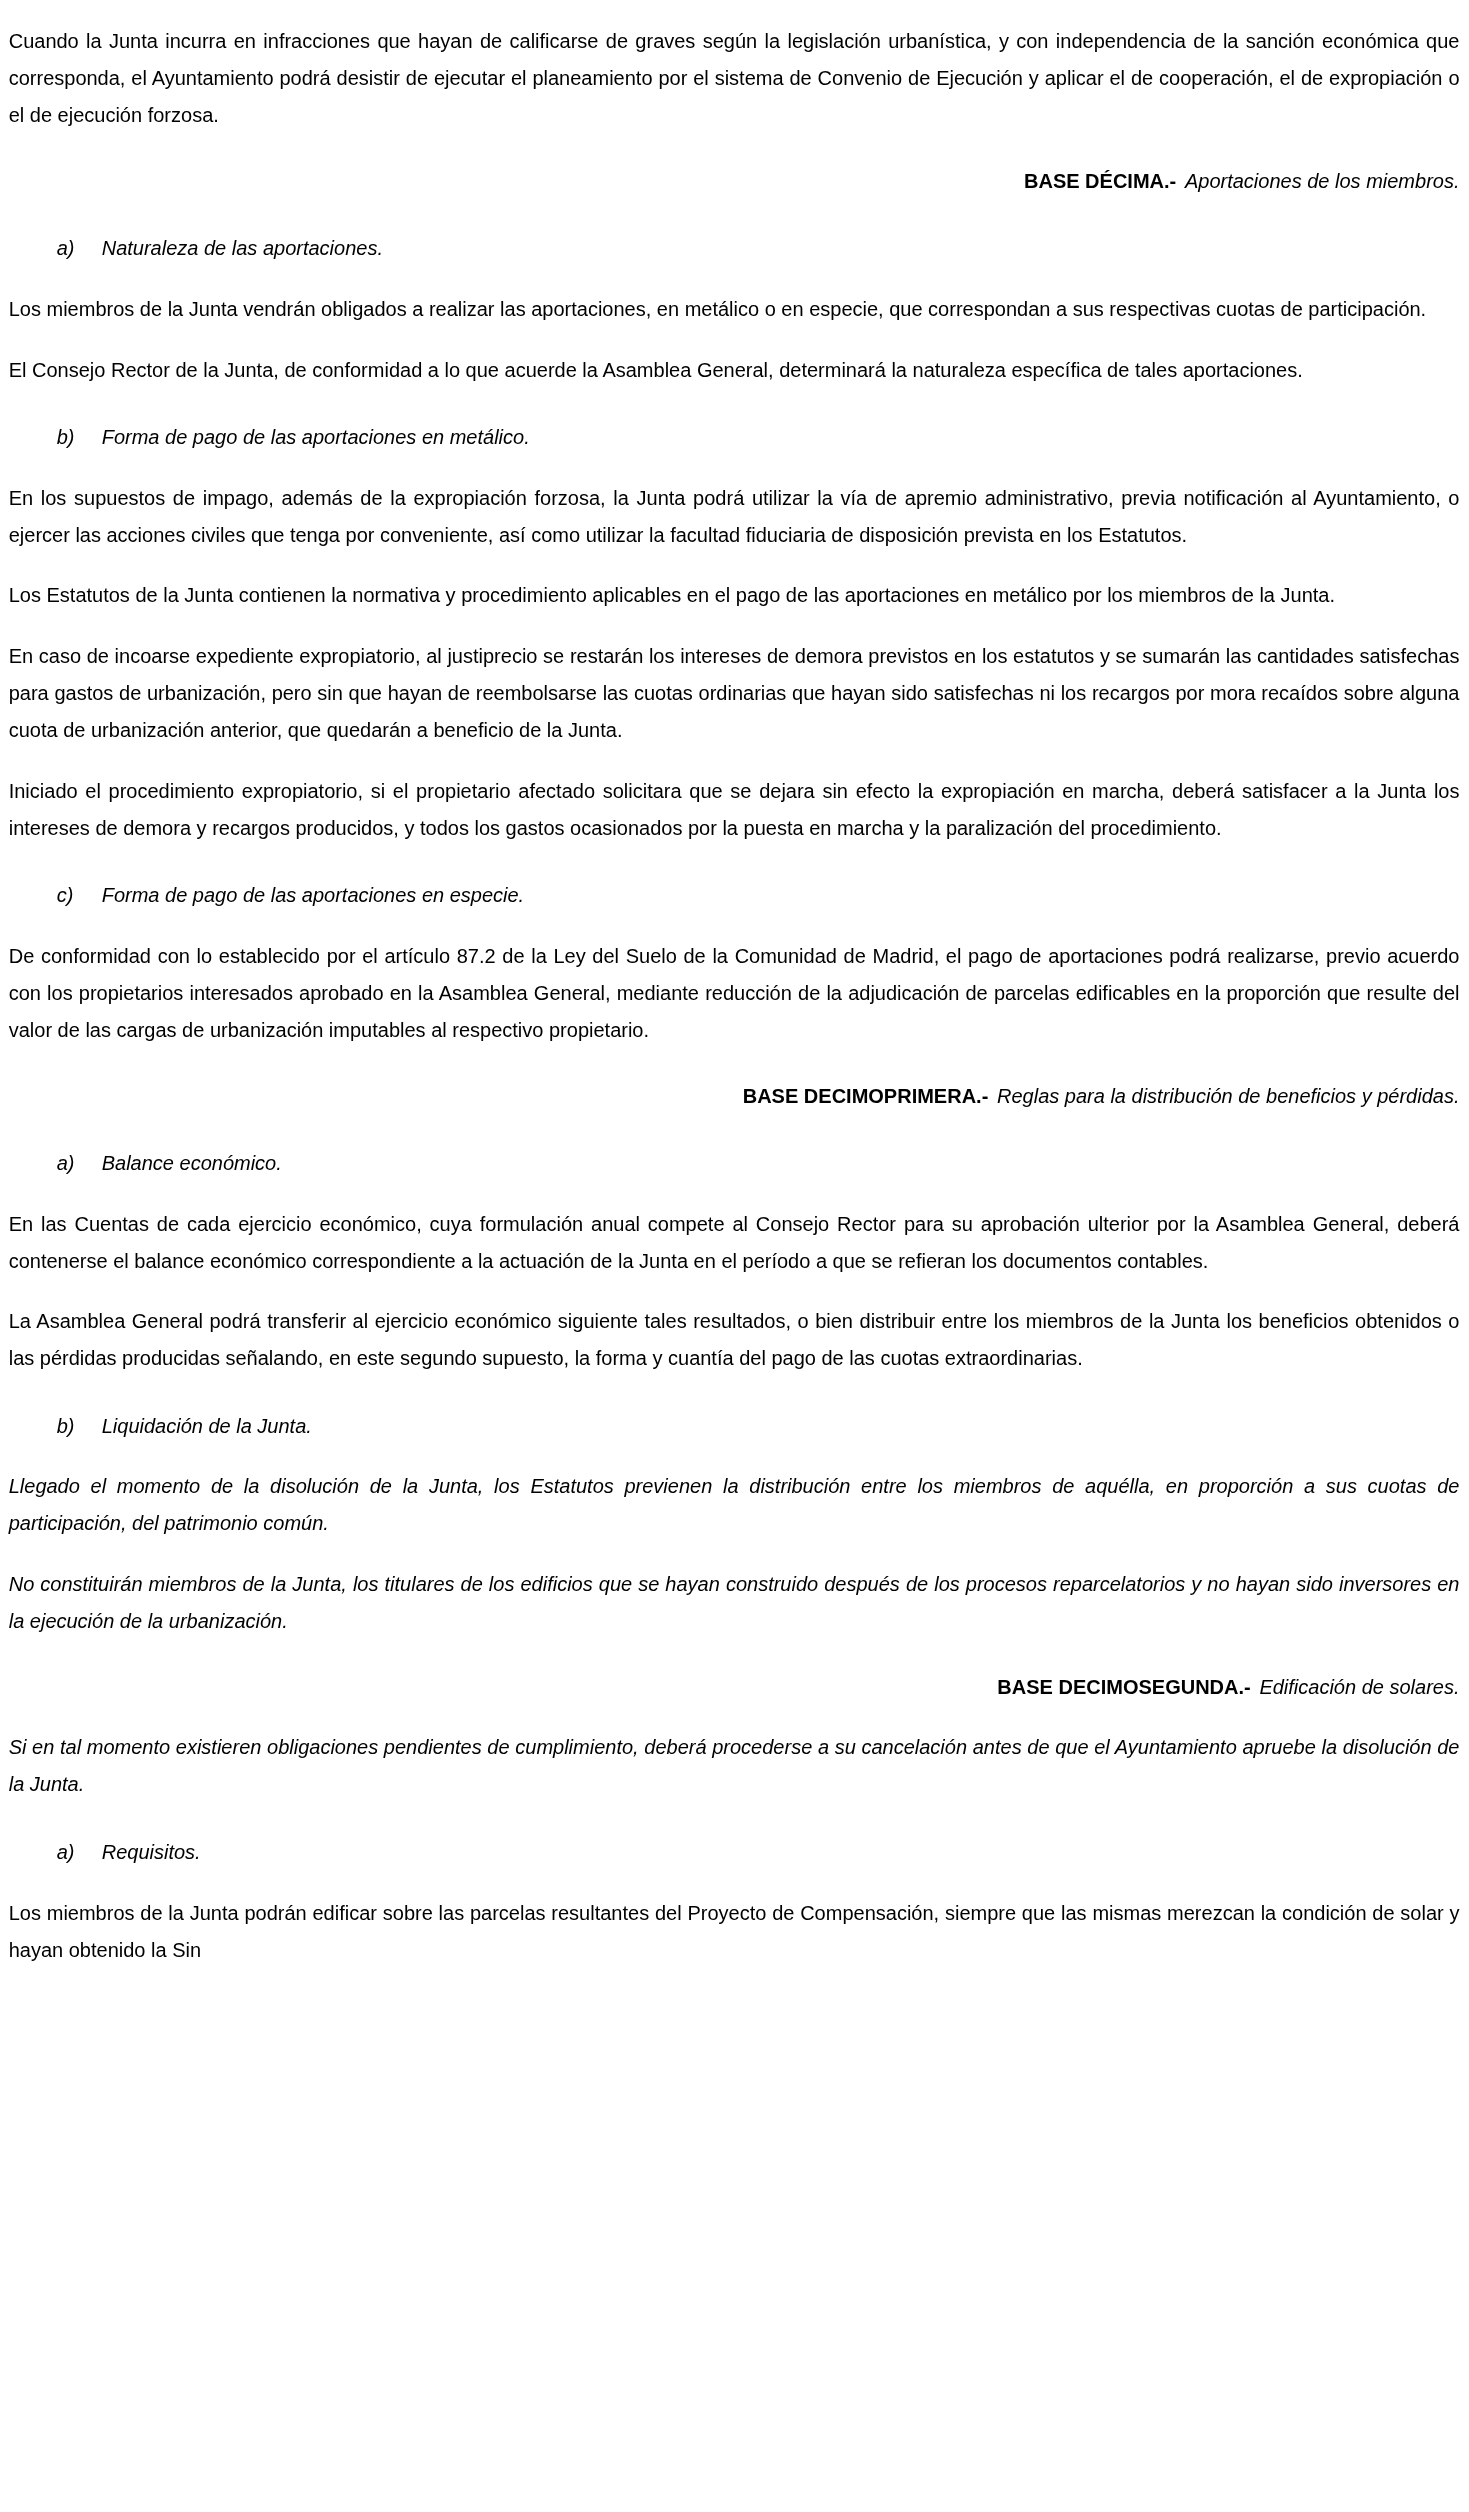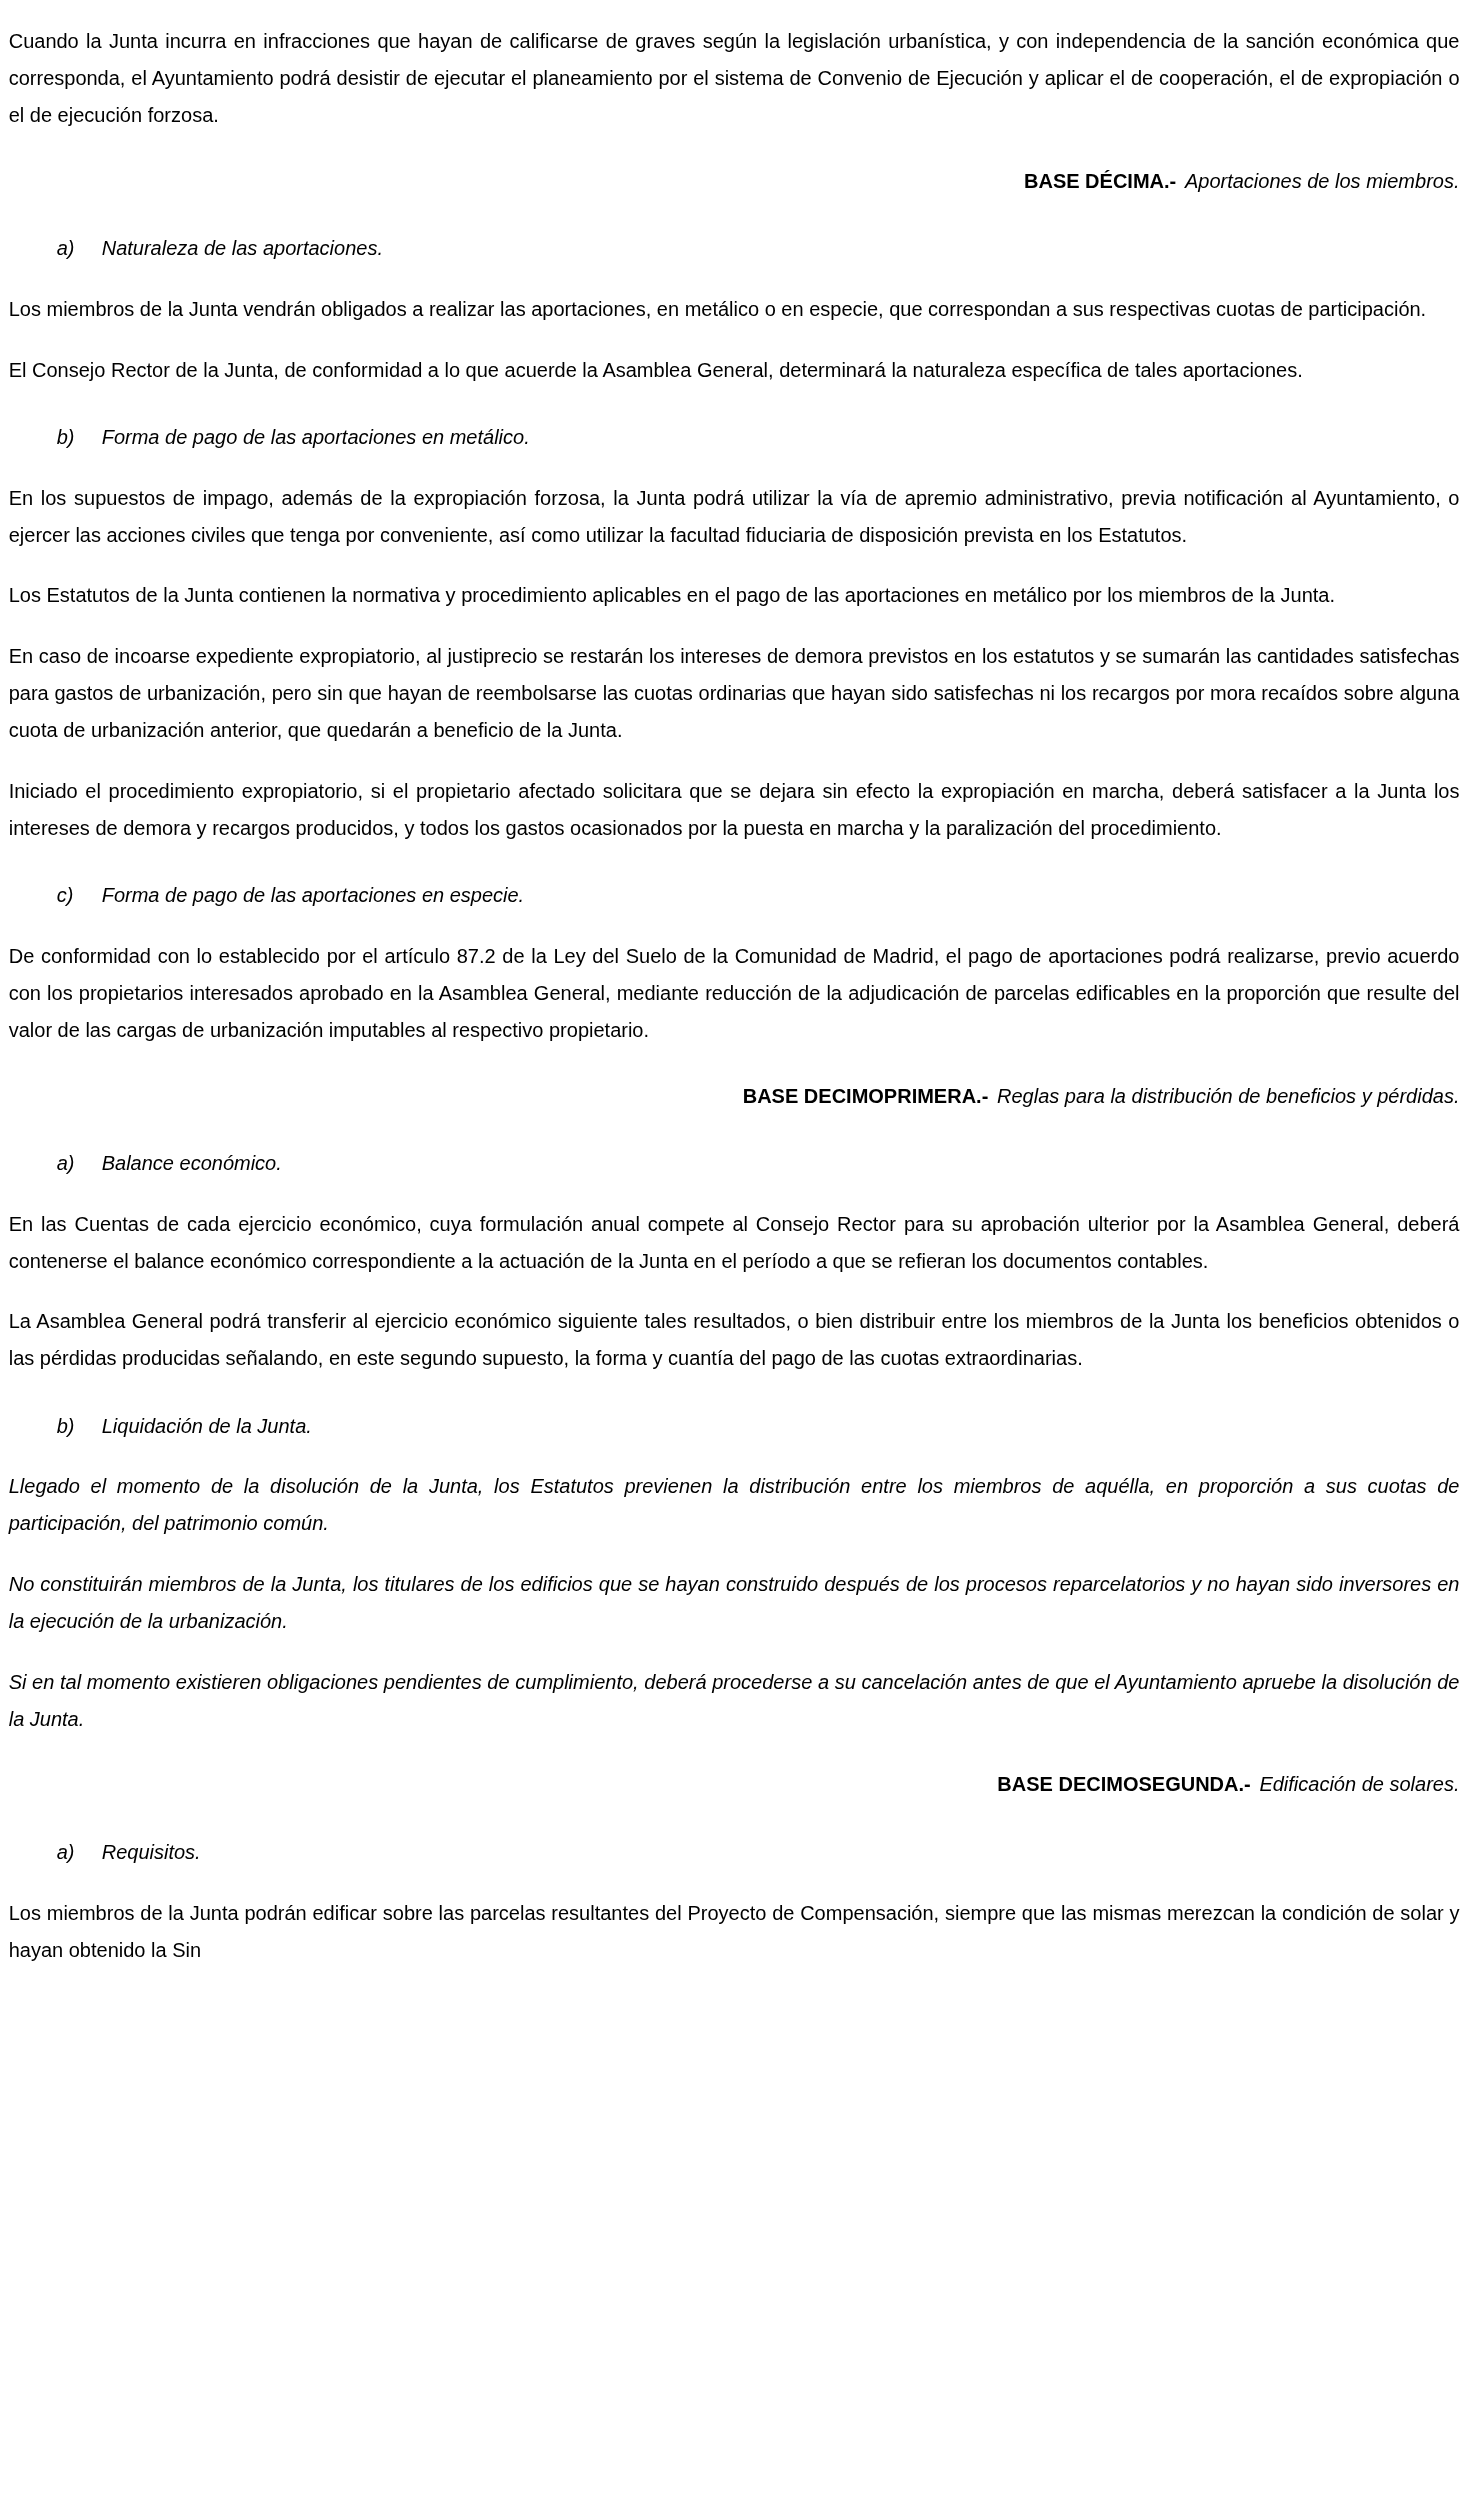--- a/index.html
+++ b/index.html
@@ -67,18 +67,18 @@
     <p class="block para">Iniciado el procedimiento expropiatorio, si el propietario afectado solicitara que se dejara sin efecto la expropiación en marcha, deberá satisfacer a la Junta los intereses de demora y recargos producidos, y todos los gastos ocasionados por la puesta en marcha y la paralización del procedimiento.</p>
     <p class="block list-item"><span class="marker">c)</span><span class="label">Forma de pago de las aportaciones en especie.</span></p>
     <p class="block para">De conformidad con lo establecido por el artículo 87.2 de la Ley del Suelo de la Comunidad de Madrid, el pago de aportaciones podrá realizarse, previo acuerdo con los propietarios interesados aprobado en la Asamblea General, mediante reducción de la adjudicación de parcelas edificables en la proporción que resulte del valor de las cargas de urbanización imputables al respectivo propietario.</p>
     <p class="block heading"><span class="label">BASE DECIMOPRIMERA.-</span><span class="title">Reglas para la distribución de beneficios y pérdidas.</span></p>
     <p class="block list-item"><span class="marker">a)</span><span class="label">Balance económico.</span></p>
     <p class="block para">En las Cuentas de cada ejercicio económico, cuya formulación anual compete al Consejo Rector para su aprobación ulterior por la Asamblea General, deberá contenerse el balance económico correspondiente a la actuación de la Junta en el período a que se refieran los documentos contables.</p>
     <p class="block para">La Asamblea General podrá transferir al ejercicio económico siguiente tales resultados, o bien distribuir entre los miembros de la Junta los beneficios obtenidos o las pérdidas producidas señalando, en este segundo supuesto, la forma y cuantía del pago de las cuotas extraordinarias.</p>
     <p class="block list-item"><span class="marker">b)</span><span class="label">Liquidación de la Junta.</span></p>
     <p class="block para italic">Llegado el momento de la disolución de la Junta, los Estatutos previenen la distribución entre los miembros de aquélla, en proporción a sus cuotas de participación, del patrimonio común.</p>
     <p class="block para italic">No constituirán miembros de la Junta, los titulares de los edificios que se hayan construido después de los procesos reparcelatorios y no hayan sido inversores en la ejecución de la urbanización.</p>
+    <p class="block heading"><span class="label">BASE DECIMOSEGUNDA.-</span><span class="title">Edificación de solares.</span></p>
     <p class="block para italic">Si en tal momento existieren obligaciones pendientes de cumplimiento, deberá procederse a su cancelación antes de que el Ayuntamiento apruebe la disolución de la Junta.</p>
-    <p class="block heading"><span class="label">BASE DECIMOSEGUNDA.-</span><span class="title">Edificación de solares.</span></p>
     <p class="block list-item"><span class="marker">a)</span><span class="label">Requisitos.</span></p>
     <p class="block para">Los miembros de la Junta podrán edificar sobre las parcelas resultantes del Proyecto de Compensación, siempre que las mismas merezcan la condición de solar y hayan obtenido la Sin</p>
   </main>
 
 
 </body></html>

